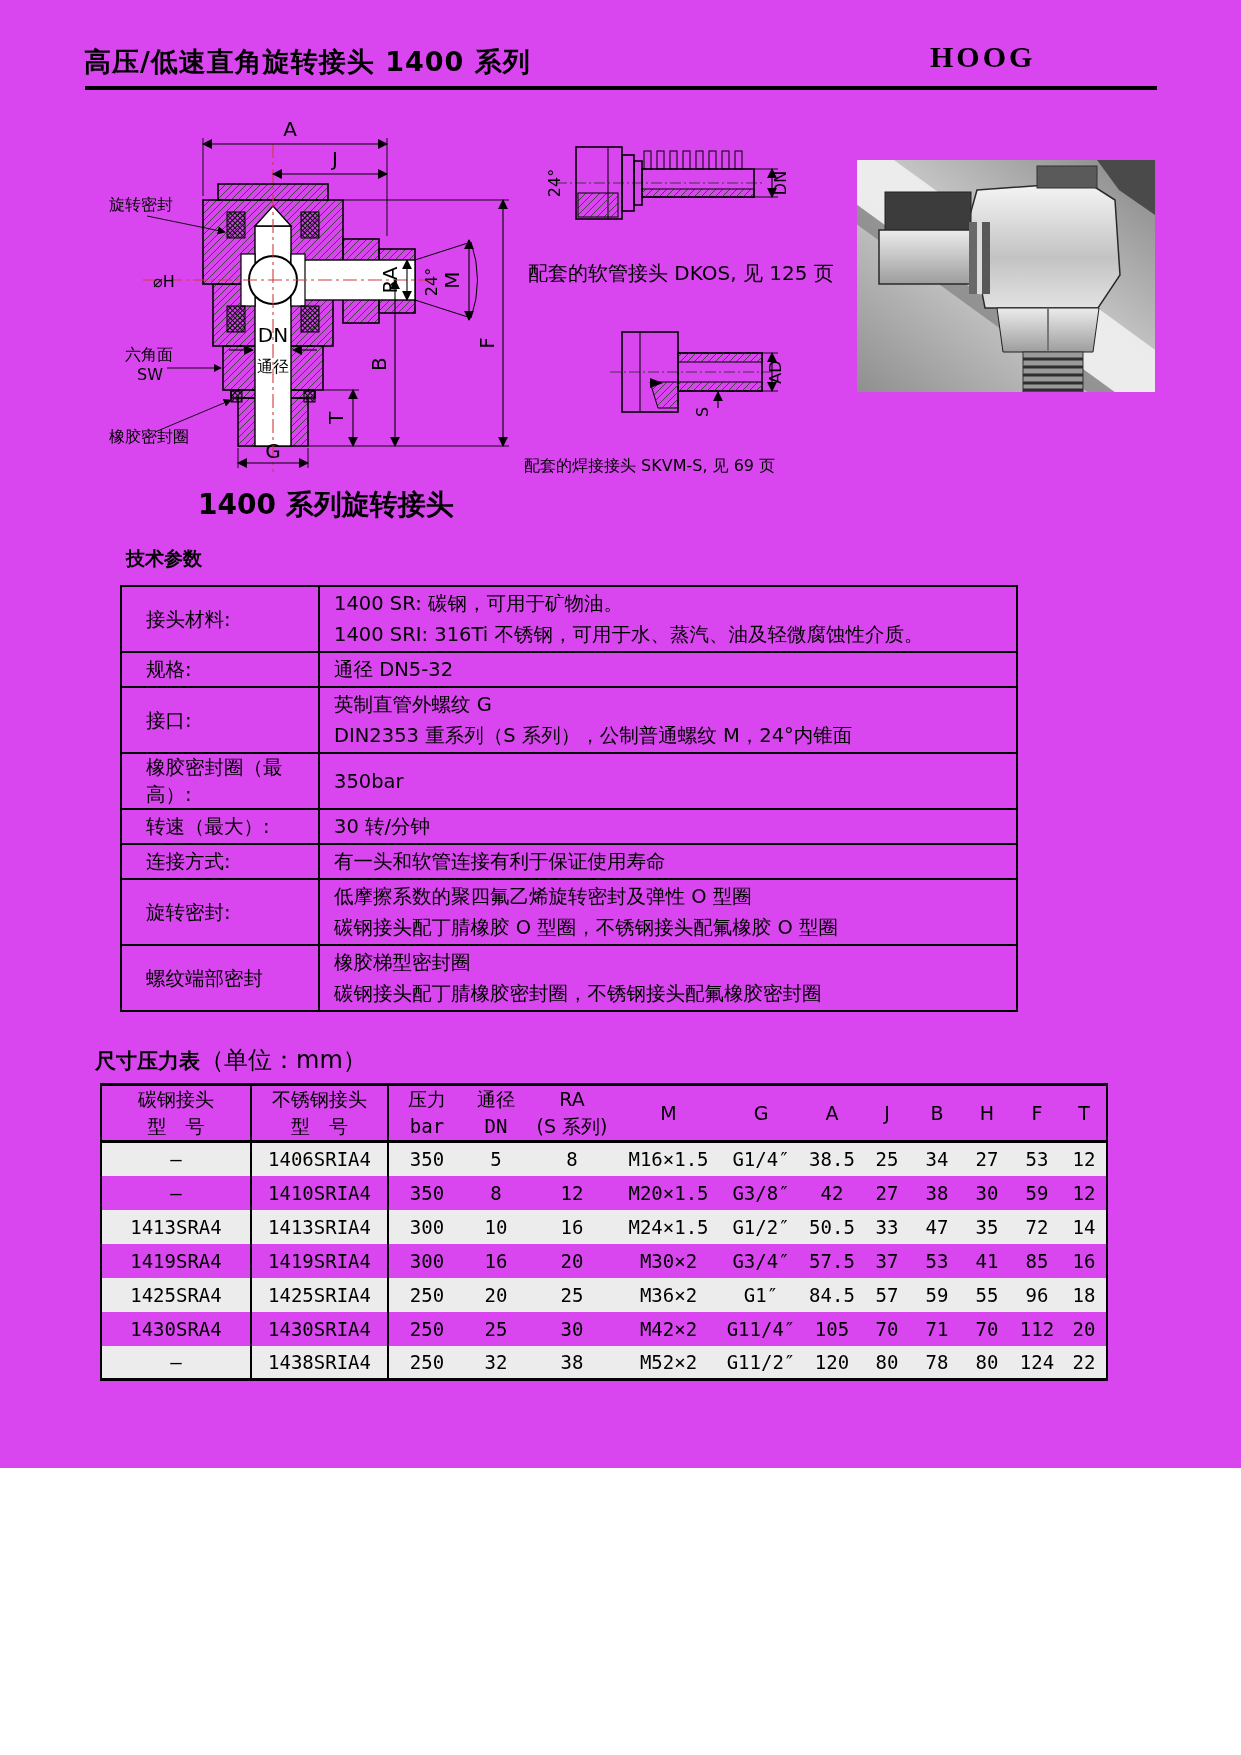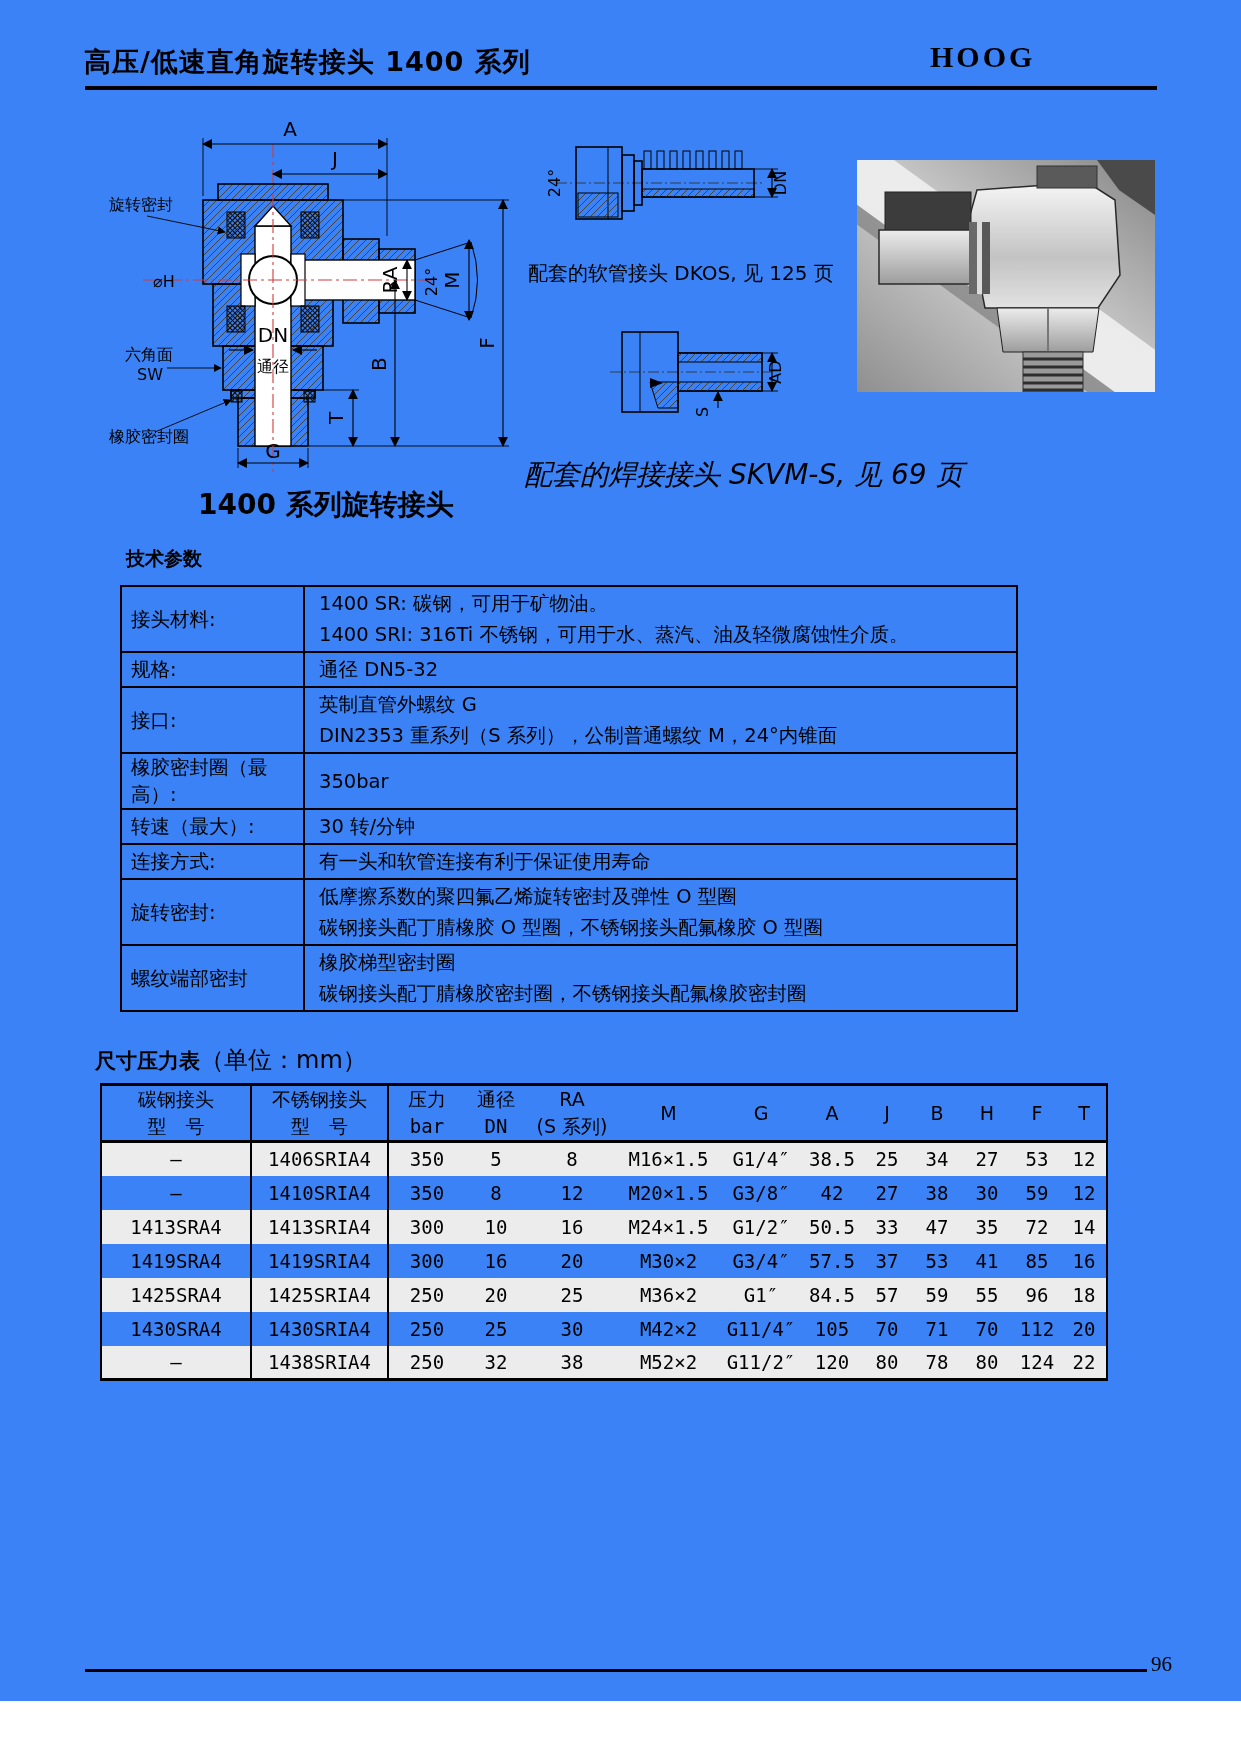--- a/index.html
+++ b/index.html
@@ -1,41 +1,41 @@
 <!DOCTYPE html>
 <html><head>
 <meta charset="utf-8">
 <style>
   html,body{margin:0;padding:0;background:#fff;}
-  .page{position:relative;width:1241px;height:1701px;background:#3b82f6;overflow:hidden;
+  .page{position:relative;width:1241px;height:1468px;background:#d946ef;overflow:hidden;
         font-family:"DejaVu Sans",sans-serif;color:#000;}
   .abs{position:absolute;}
 
   
   .header-title{left:84px;top:44px;font-size:27px;font-weight:bold;letter-spacing:1px;}
   .brand{left:930px;top:40px;font-family:"Liberation Serif","DejaVu Serif",serif;
          font-size:30px;font-weight:bold;letter-spacing:3px;}
   .header-rule{left:85px;top:86px;width:1072px;height:4px;background:#000;}
 
   
   .main-caption{left:198px;top:486px;font-size:28px;font-weight:bold;}
   .dkos-caption{left:528px;top:260px;font-size:20px;}
-  .skvm-caption{left:524px;top:456px;font-size:28px;font-style:italic;}
+  .skvm-caption{left:524px;top:456px;font-size:16px;}
   .tech-title{left:126px;top:546px;font-size:19px;font-weight:bold;}
   .dim-title-wrap{left:95px;top:1044px;font-size:21px;}
   .dim-title-wrap .t{font-weight:bold;}
   .dim-title-wrap .u{font-size:24px;}
 
   
   #tech-table{position:absolute;left:120px;top:585px;width:898px;border-collapse:collapse;
               font-size:19.5px;border:2px solid #000;}
   #tech-table td{border:0;vertical-align:middle;padding:0;}
   #tech-table tr{border-top:2px solid #000;}
   #tech-table tr:first-child{border-top:0;}
-  #tech-table .tp-label{width:172px;border-right:2px solid #000;padding-left:9px;}
+  #tech-table .tp-label{width:172px;border-right:2px solid #000;padding-left:24px;}
   #tech-table .tp-line{padding-left:14px;line-height:31px;white-space:nowrap;}
   #tech-table tr.one{height:35px;}
   #tech-table tr.two{height:66px;}
 
   
   #dim-table{position:absolute;left:100px;top:1083px;width:1006px;border-collapse:collapse;
              table-layout:fixed;font-size:19px;
              border:2px solid #000;border-top:3px solid #000;border-bottom:3px solid #000;}
   #dim-table th,#dim-table td{padding:0;text-align:center;font-weight:normal;}
   #dim-table thead tr{border-bottom:3px solid #000;height:57px;}

